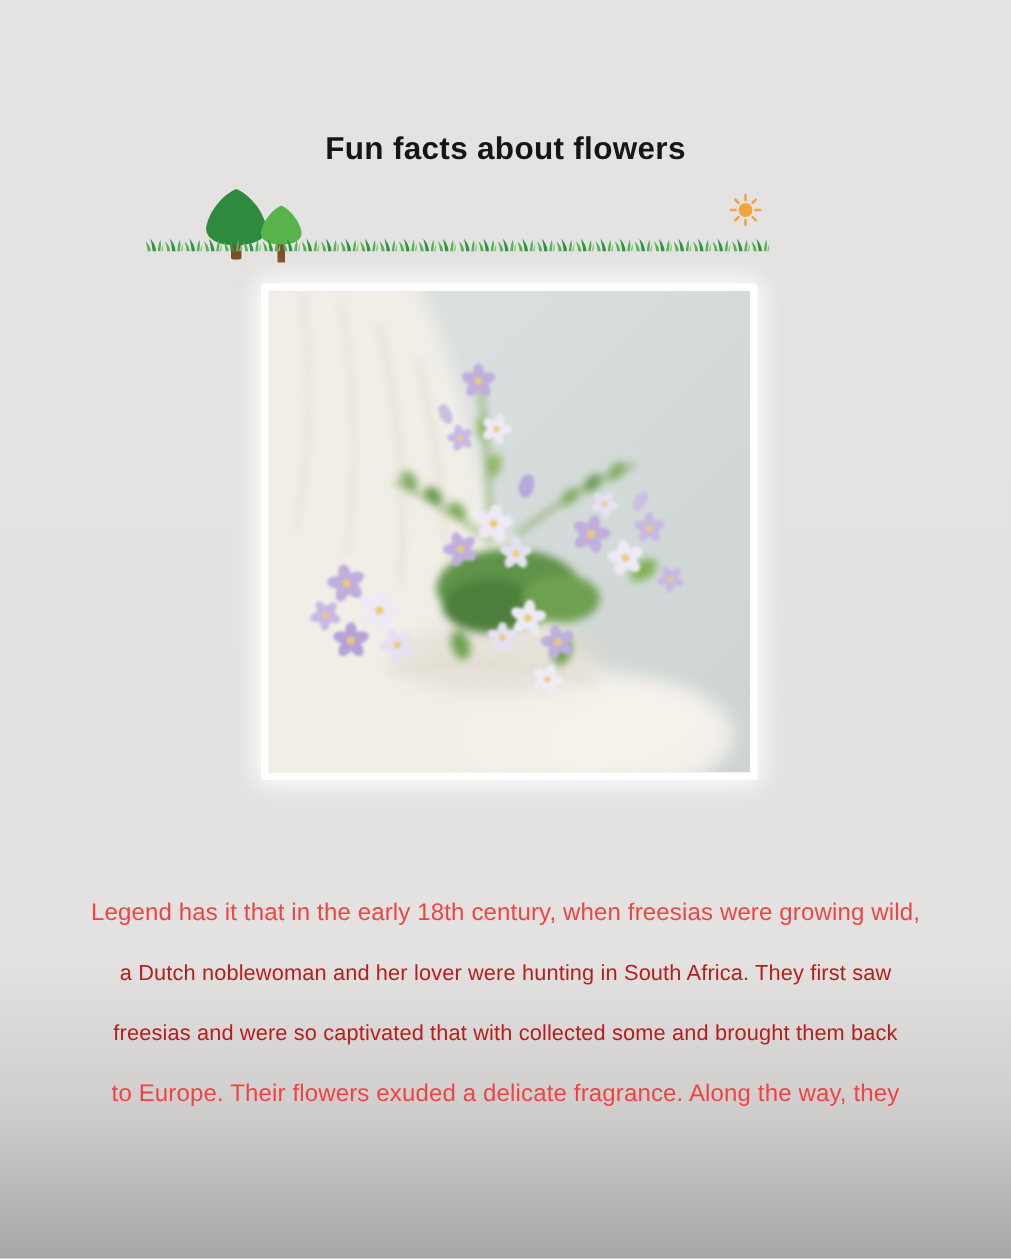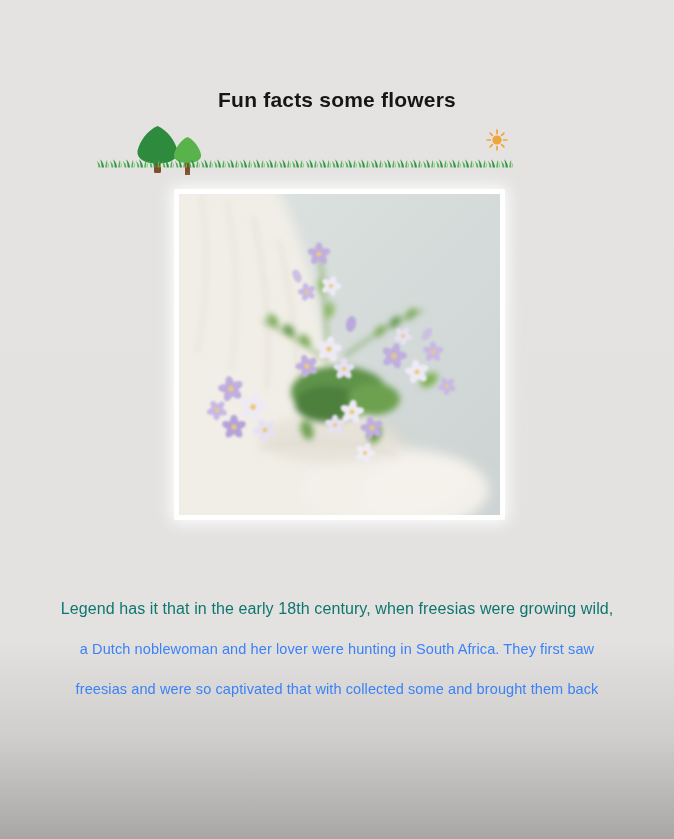--- a/index.html
+++ b/index.html
@@ -77,34 +77,34 @@
     right: 0;
     display: flex;
     flex-direction: column;
     align-items: center;
     gap: 23px;
   }
   .story-line {
     margin: 0;
     font-size: 14.5px;
     line-height: 1.15;
-    color: #3b82f6;
+    color: #b91c1c;
     letter-spacing: 0.1px;
     text-align: center;
     max-width: 630px;
   }
   .story-line.em {
     font-size: 16px;
-    color: #0f766e;
+    color: #ef4444;
   }
 </style>
 </head>
 <body>
 
-<h1 class="page-title">Fun facts some flowers</h1>
+<h1 class="page-title">Fun facts about flowers</h1>
 
 <div class="decor-band">
 
   <svg class="trees" width="86" height="54" viewBox="0 0 86 54">
 
     <g>
       <rect x="30" y="26" width="7" height="26" rx="1.5" fill="#7d4f28"></rect>
       <path d="M33.5,36 L25,26" stroke="#7d4f28" stroke-width="3.4" stroke-linecap="round" fill="none"></path>
       <path d="M33.5,33 L42,25" stroke="#7d4f28" stroke-width="3.4" stroke-linecap="round" fill="none"></path>
       <path d="M33.5,5 C24,9 15.5,20 13.5,30 C12.5,38 21,42.5 33.5,42.5 C46,42.5 54.5,38 53.5,30 C51.5,20 43,9 33.5,5 Z" fill="#2e8b3d"></path>
@@ -416,13 +416,14 @@
       <ellipse cx="118" cy="82" rx="4" ry="7" transform="rotate(-25 118 82)" fill="#cbbfe2"></ellipse>
       <ellipse cx="172" cy="130" rx="5" ry="8" transform="rotate(12 172 130)" fill="#b9a8dd"></ellipse>
     </g>
   </svg>
 </div>
 
 <div class="story">
   <p class="story-line em">Legend has it that in the early 18th century, when freesias were growing wild,</p>
   <p class="story-line">a Dutch noblewoman and her lover were hunting in South Africa. They first saw</p>
   <p class="story-line">freesias and were so captivated that with collected some and brought them back</p>
+  <p class="story-line em">to Europe. Their flowers exuded a delicate fragrance. Along the way, they</p>
 </div>
 
 </body></html>

